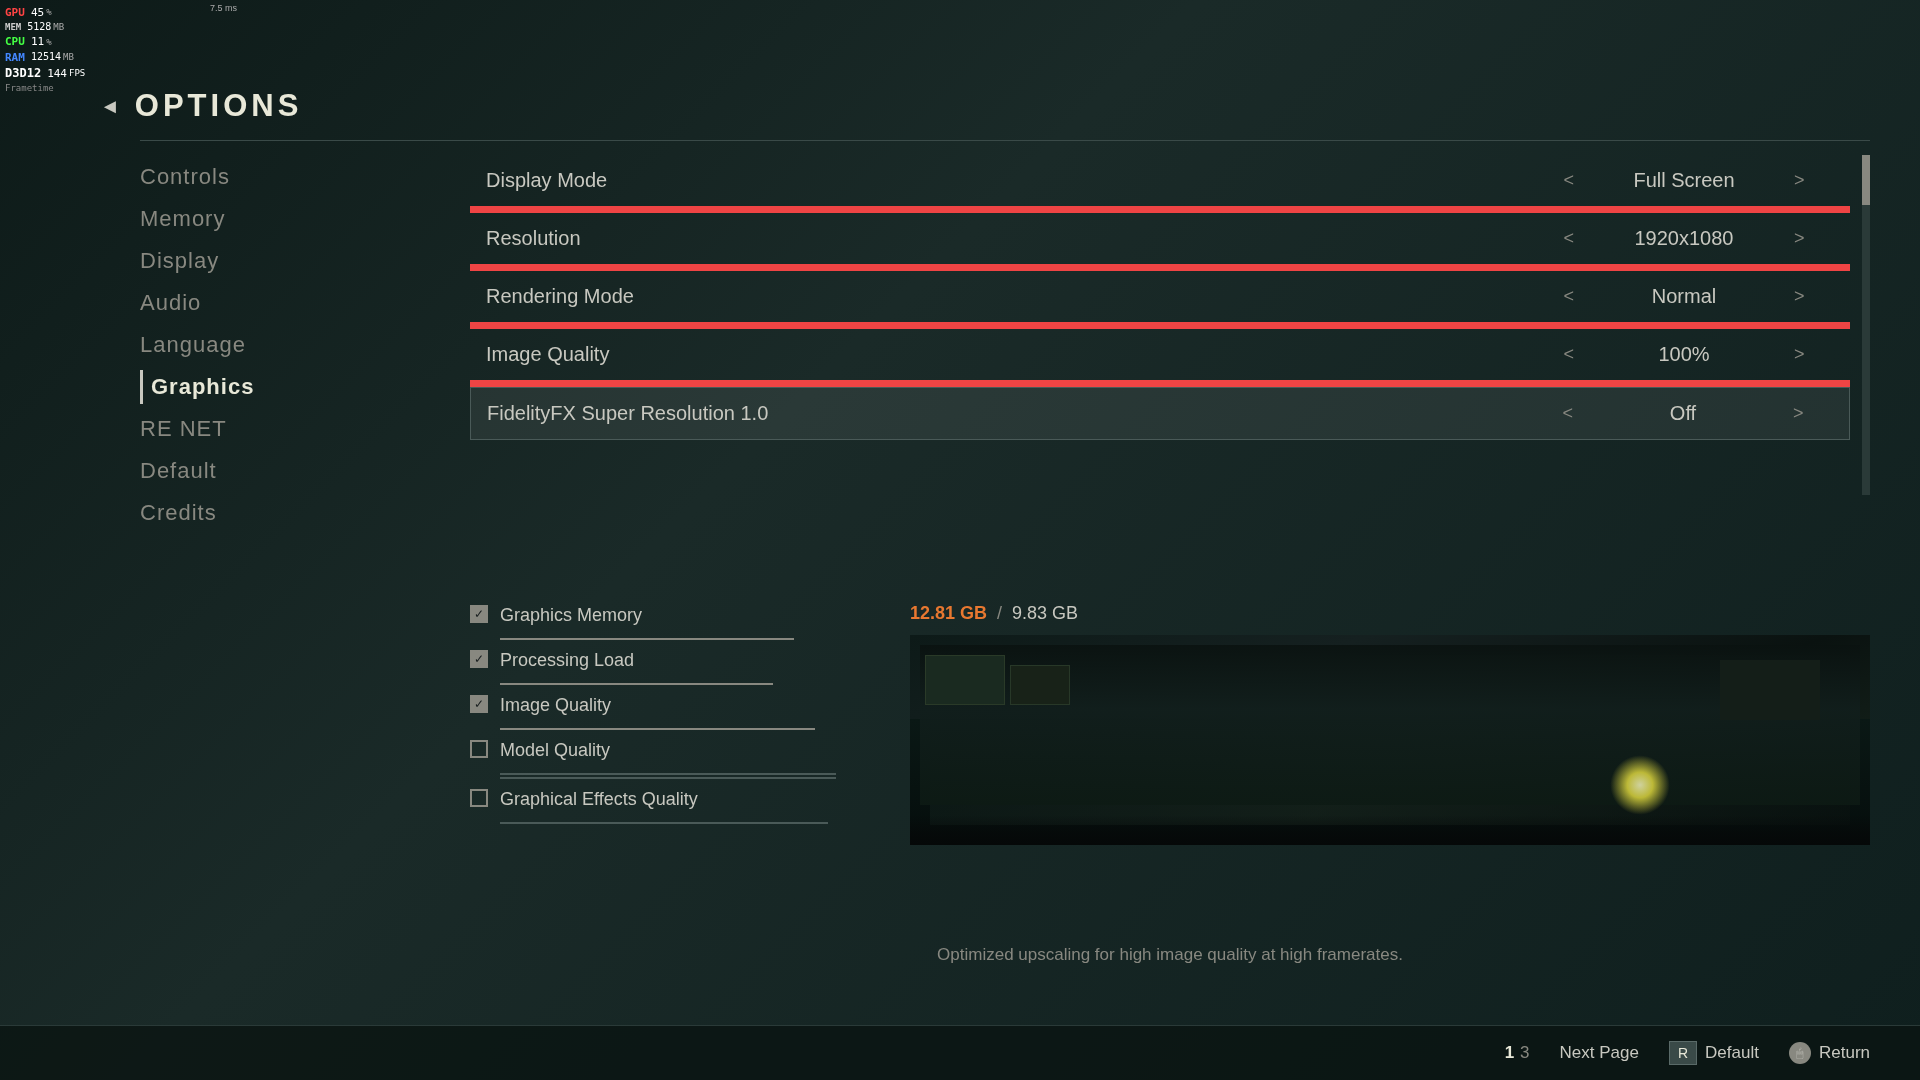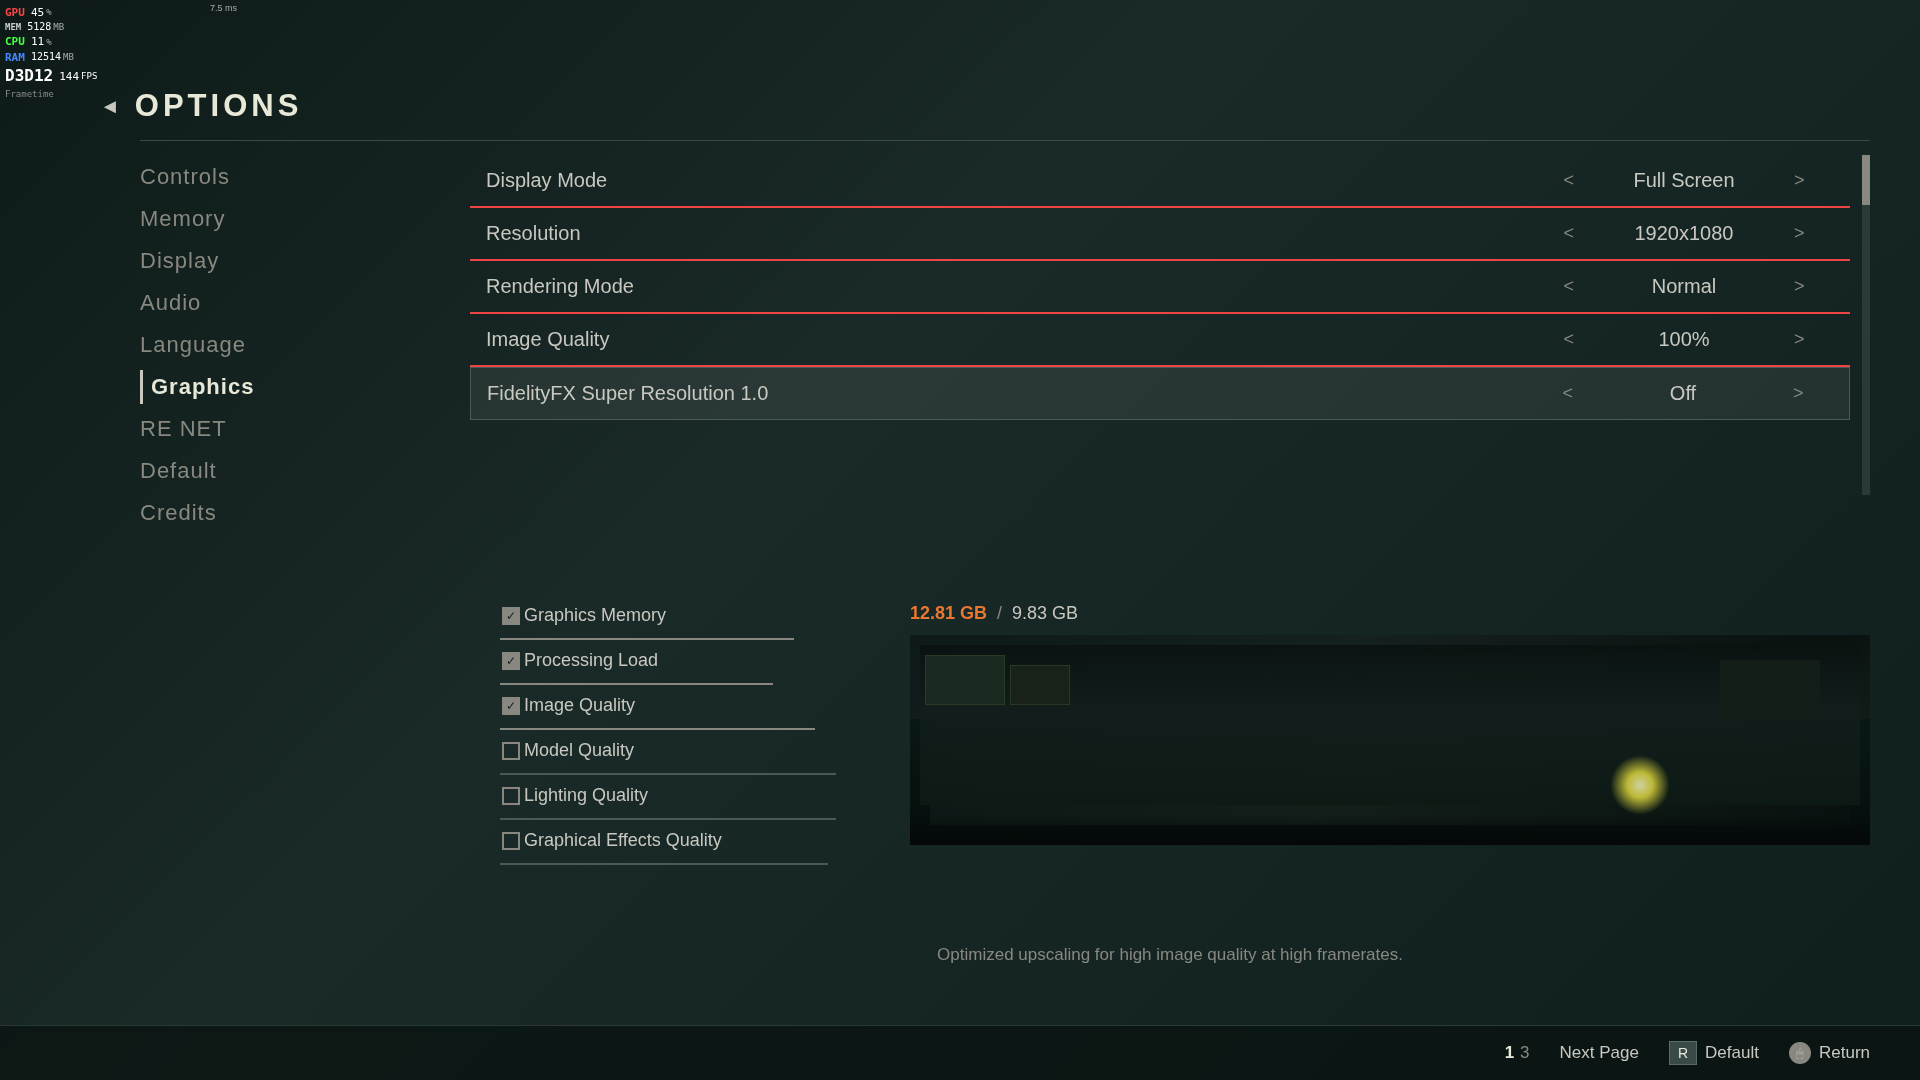--- a/index.html
+++ b/index.html
@@ -128,21 +128,21 @@
       font-size: 18px;
       color: #888880;
       border-bottom: 1px solid #2a3a38;
     }
 
     
     .setting-row {
       display: flex;
       align-items: center;
       padding: 14px 16px;
-      border-bottom: 2px solid #ef4444;
+      border-bottom: 7px solid #ef4444;
       position: relative;
     }
 
     .setting-row.highlighted {
       background: rgba(255,255,255,0.07);
       border: 1px solid #4a5a58;
     }
 
     .setting-label {
       font-size: 20px;
@@ -195,24 +195,22 @@
     
     .checkboxes-section {
       position: absolute;
       top: 440px;
       left: 0;
       width: 420px;
     }
 
     .checkbox-row {
       display: flex;
-      align-items: center;
-      gap: 4px;
+      gap: 12px;
       padding: 10px 0;
-      margin-left: 32px;
     }
 
     .checkbox {
       width: 18px;
       height: 18px;
       border: 2px solid #888880;
       background: transparent;
       display: flex;
       align-items: center;
       justify-content: center;
@@ -416,21 +414,21 @@
     <span class="hud-label cpu">CPU</span>
     <span class="hud-value" style="margin-left:4px;">11</span>
     <span class="hud-unit">%</span>
   </div>
   <div class="hud-line">
     <span class="hud-label ram">RAM</span>
     <span class="hud-value" style="margin-left:4px;font-size:10px;">12514</span>
     <span class="hud-unit">MB</span>
   </div>
   <div class="hud-line">
-    <span class="hud-label d3d" style="color:#ffffff;font-size:16px;text-align:center;">D3D12</span>
+    <span class="hud-label d3d" style="color:#ffffff;font-size:12px;text-align:center;">D3D12</span>
     <span class="hud-value" style="margin-left:4px;">144</span>
     <span class="hud-fps">FPS</span>
   </div>
   <div class="hud-line">
     <span style="color:#888888;font-size:9px;">Frametime</span>
   </div>
 </div>
 <div class="hud-frame">7.5 ms</div>
 
 <div class="main-container">
@@ -529,24 +527,20 @@
         <span class="checkbox-label">Image Quality</span>
       </div>
       <div class="checkbox-bar" style="width:75%;"></div>
 
       <div class="checkbox-row">
         <div class="checkbox"></div>
         <span class="checkbox-label">Model Quality</span>
       </div>
       <div class="checkbox-bar" style="width:80%;background:#4a5a58;"></div>
 
-      <div class="checkbox-row">
-        <div class="checkbox"></div>
-        <span class="checkbox-label">Lighting Quality</span>
-      </div>
       <div class="checkbox-bar" style="width:80%;background:#4a5a58;"></div>
 
       <div class="checkbox-row">
         <div class="checkbox"></div>
         <span class="checkbox-label">Graphical Effects Quality</span>
       </div>
       <div class="checkbox-bar" style="width:78%;background:#4a5a58;"></div>
 
     </div>
 

